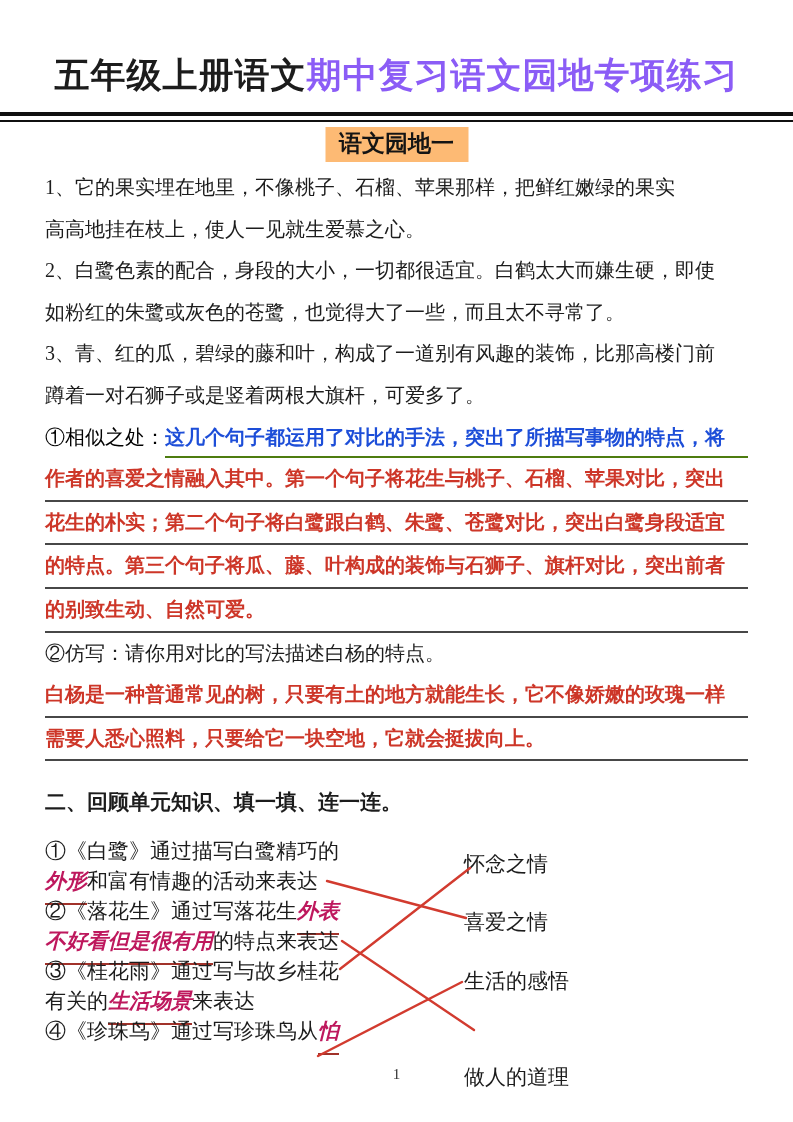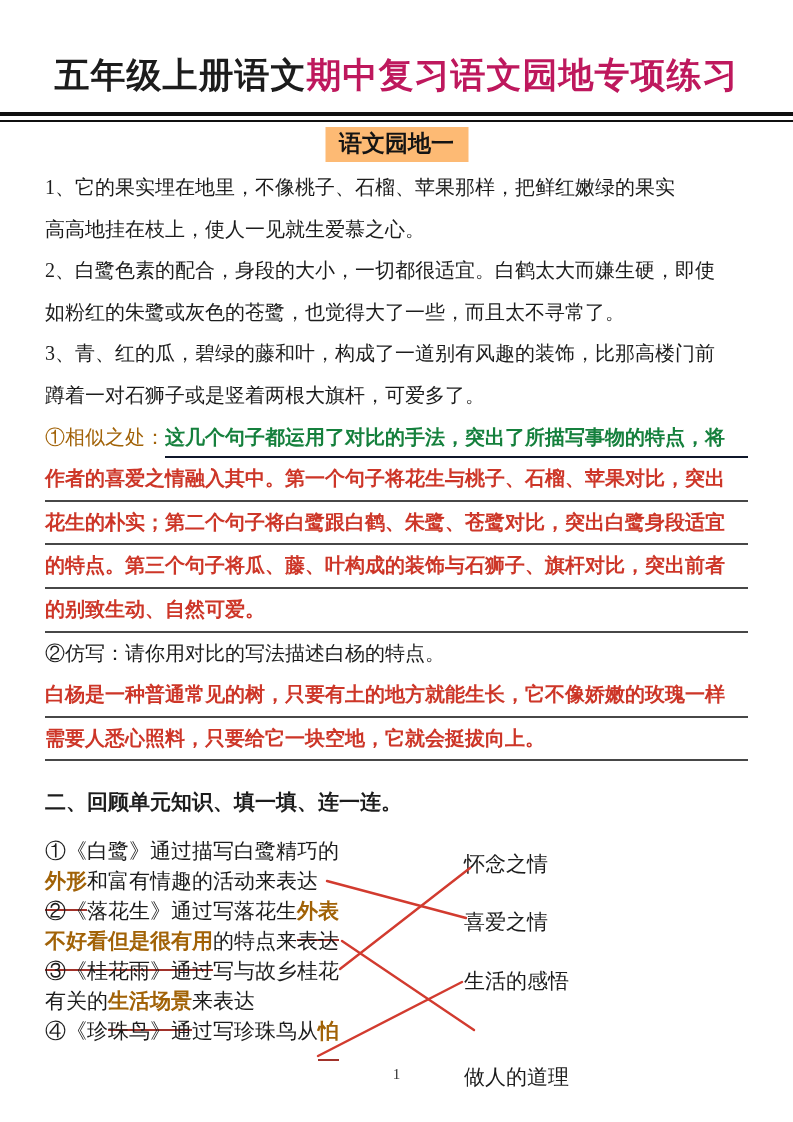--- a/index.html
+++ b/index.html
@@ -2,44 +2,44 @@
 <html><head>
 <meta charset="utf-8">
 <style>
   html,body{margin:0;padding:0;background:#ffffff;}
   .page{position:relative;width:793px;height:1122px;background:#ffffff;overflow:hidden;
         font-family:"Liberation Serif",serif;color:#1c1c1c;}
 
   
   .doc-title{position:absolute;top:52px;left:0;width:100%;text-align:center;
              font-size:35px;font-weight:700;letter-spacing:1px;white-space:nowrap;}
-  .doc-title .title-red{color:#be185d;font-family:Liberation Serif, serif;}
+  .doc-title .title-red{color:#8b5cf6;font-family:Liberation Serif, serif;}
 
   
   .rule-thick{position:absolute;left:0;top:112px;width:100%;height:4px;background:#101010;}
   .rule-thin{position:absolute;left:0;top:120px;width:100%;height:2px;background:#101010;}
 
   
   .banner{position:absolute;top:127px;left:50%;transform:translateX(-50%);
           background:#fdba74;padding:1px 14px 3px 14px;font-size:23px;font-weight:700;color:#141414;}
 
   
   .sec1{position:absolute;left:45px;right:45px;top:167px;font-size:20px;}
   .row{height:41.6px;line-height:41.6px;white-space:nowrap;}
   .heading{font-weight:700;font-size:21px;}
   .ansrow{color:#cd3628;font-weight:700;border-bottom:2px solid #474747;}
   .qrow{display:flex;}
-  .qlabel{flex:0 0 auto;color:#a16207;font-weight:400;}
-  .qans{flex:1 1 auto;color:#15803d;font-weight:700;border-bottom:2px solid #0f172a;}
+  .qlabel{flex:0 0 auto;color:#000000;font-weight:400;}
+  .qans{flex:1 1 auto;color:#1d4ed8;font-weight:700;border-bottom:2px solid #4d7c0f;}
 
   
   .sec2-heading{position:absolute;left:45px;top:788px;font-size:21px;font-weight:700;white-space:nowrap;}
   .match-left{position:absolute;left:45px;top:836px;font-size:21px;line-height:30px;}
   .mrow{height:30px;white-space:nowrap;}
-  .fill{color:#a16207;font-weight:700;border-bottom:2px solid #a1322a;padding-bottom:16px;}
+  .fill{color:#be185d;font-weight:700;border-bottom:2px solid #a1322a;padding-bottom:10px;font-style:italic;}
   .opt{position:absolute;left:464px;font-size:21px;white-space:nowrap;font-family:Liberation Serif, serif;}
   .opt1{top:850px;} .opt2{top:908px;} .opt3{top:967px;} .opt4{top:1063px;}
 
   
   .overlay{position:absolute;left:0;top:0;width:793px;height:1122px;pointer-events:none;}
   .overlay line{stroke:#d23b2f;stroke-width:2.4;stroke-linecap:round;}
 
   
   .pagenum{position:absolute;left:0;top:1066px;width:100%;text-align:center;font-size:15px;color:#333;}
 </style>

